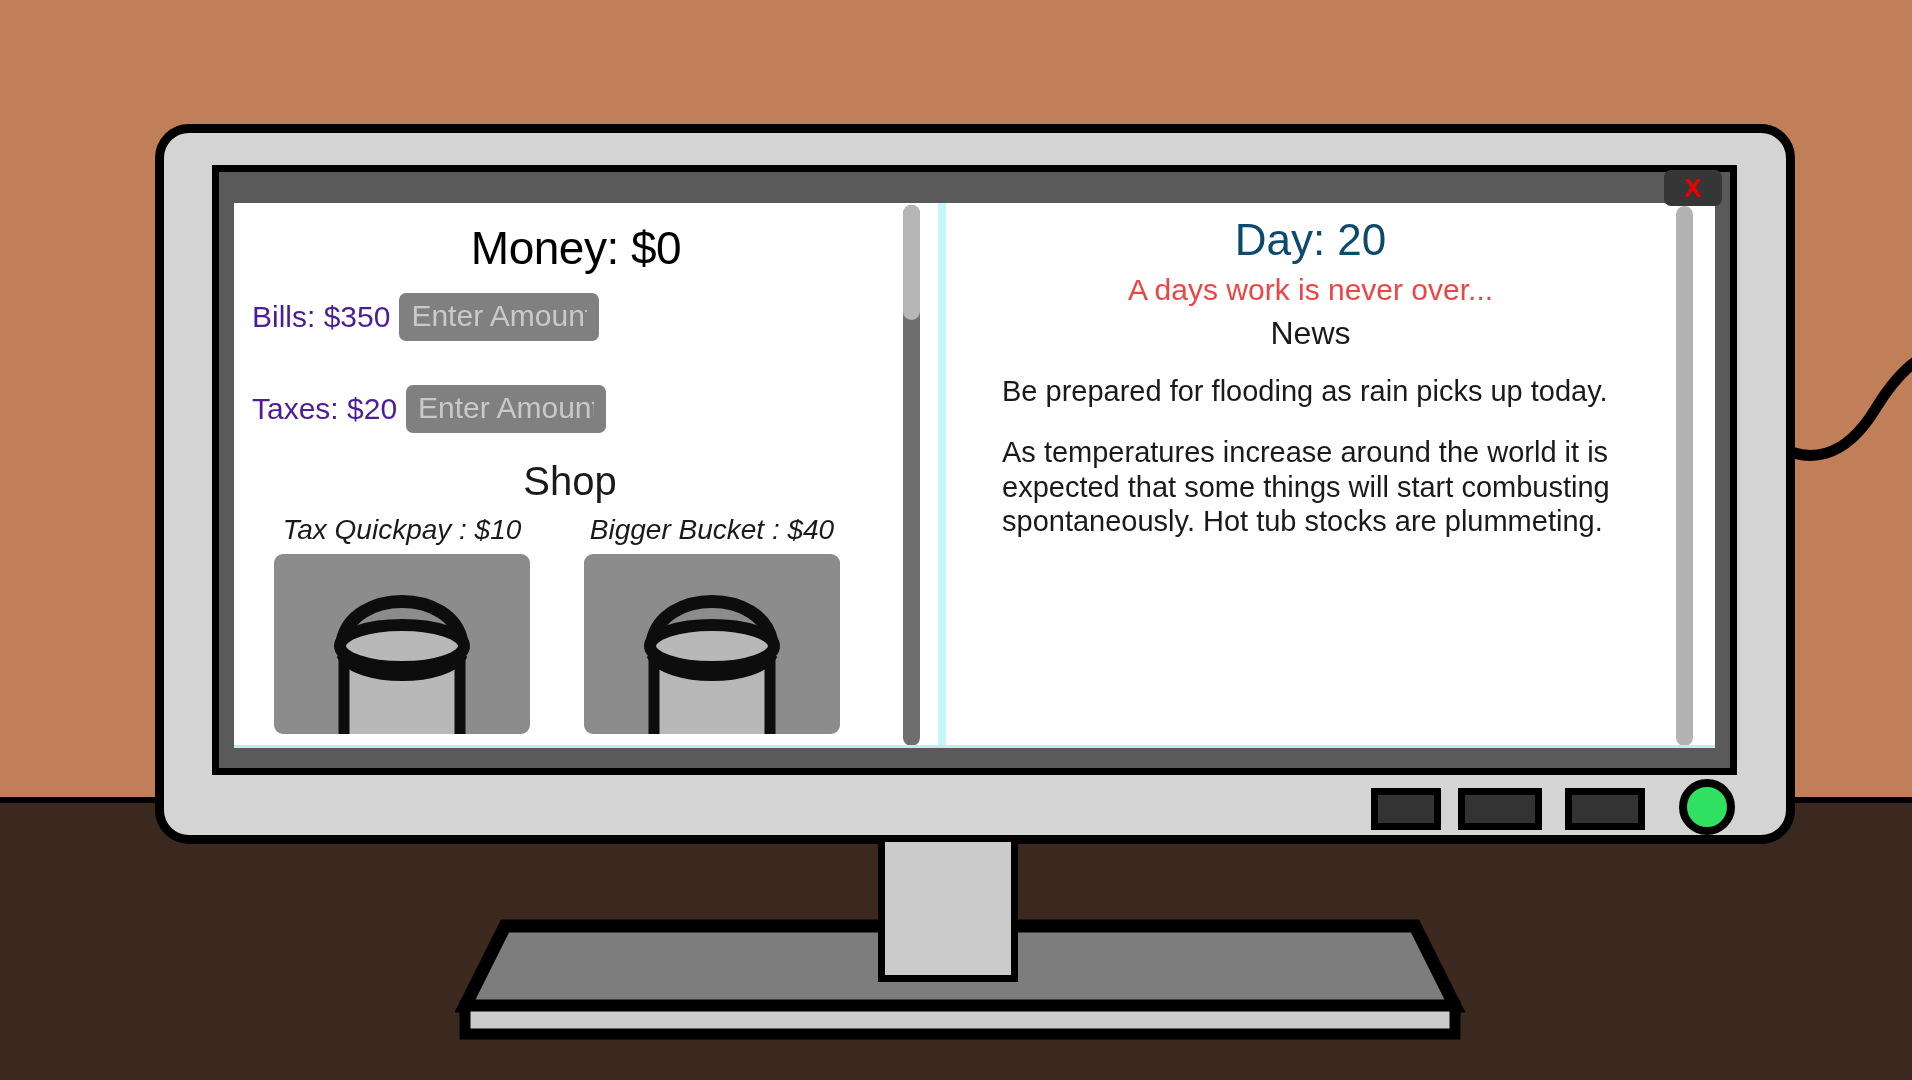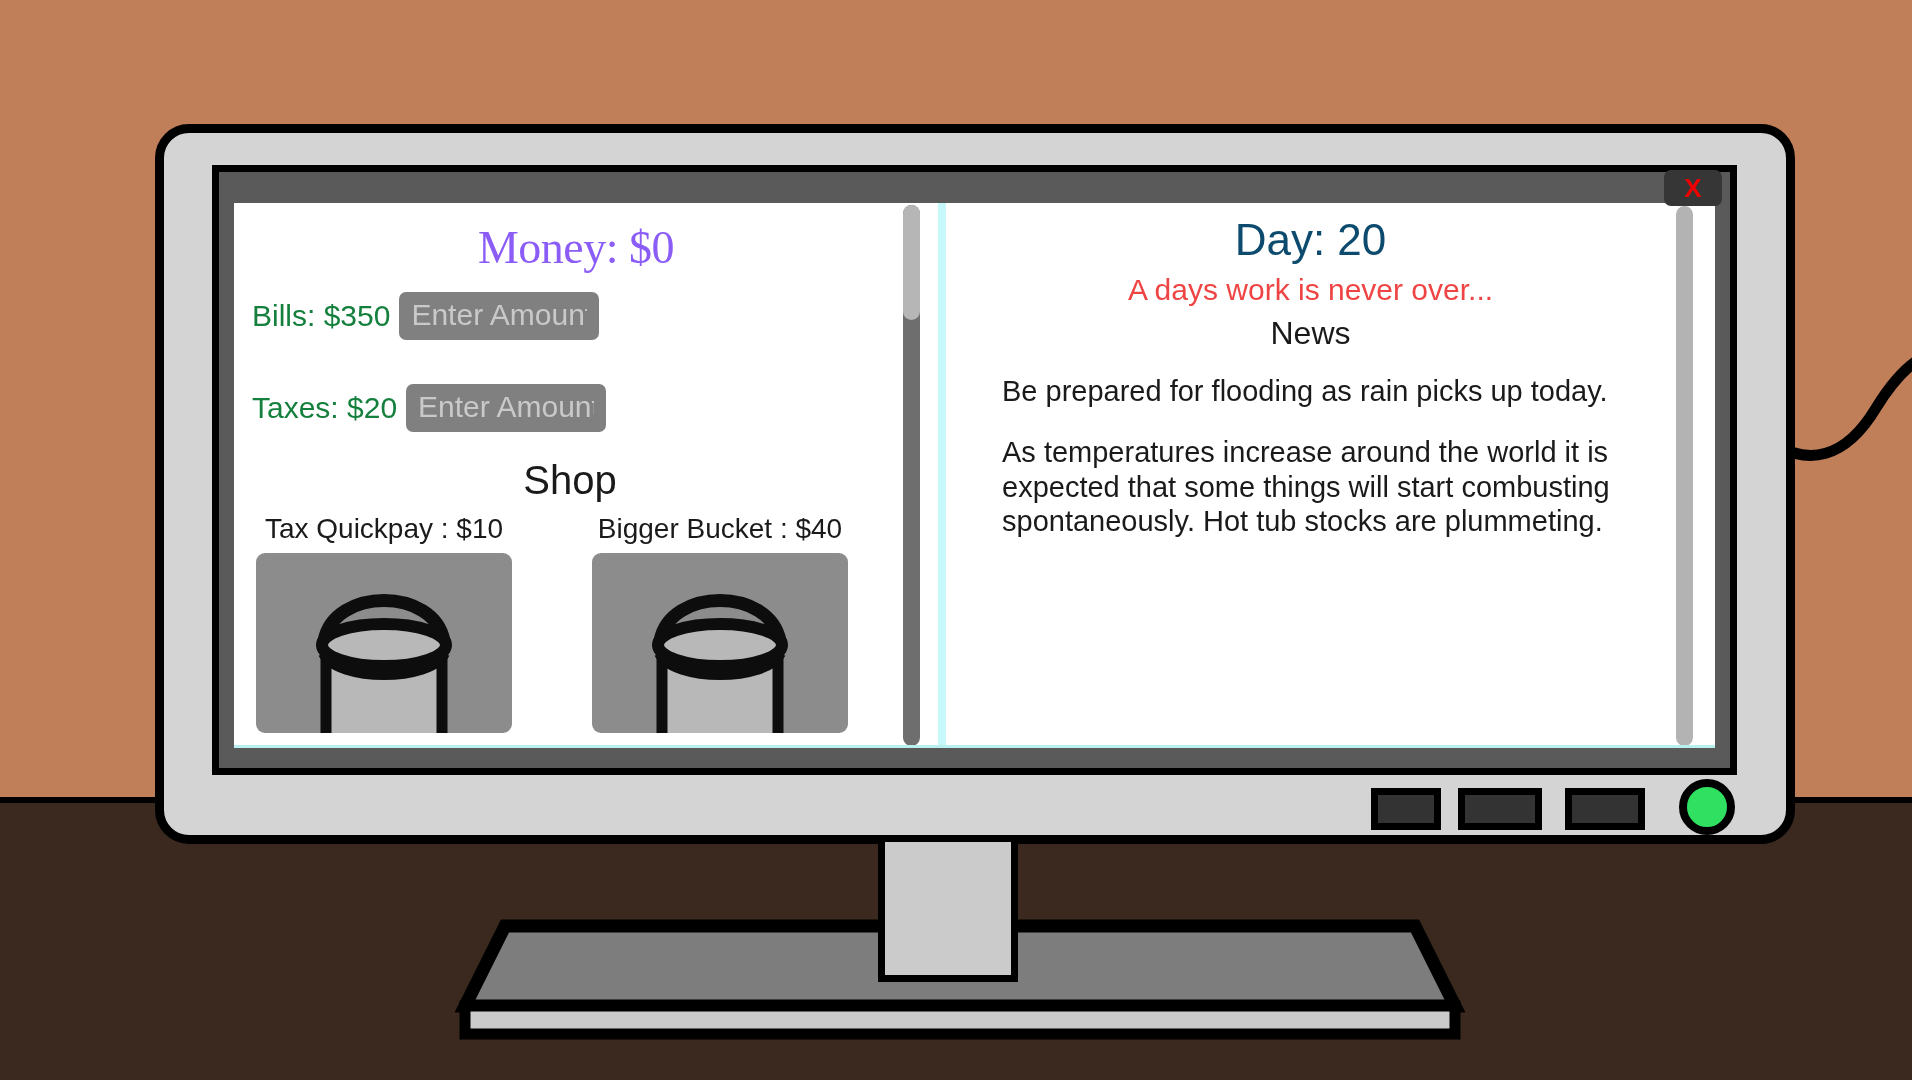--- a/index.html
+++ b/index.html
@@ -158,37 +158,36 @@
     height: 540px;
     background: #b3b3b3;
     border-radius: 9px;
     z-index: 6;
   }
 
   
   .money-title {
     text-align: center;
     font-size: 46px;
-    color: #8b5cf6;
+    color: #000000;
     margin: 18px 0 0 12px;
     padding-right: 28px;
     font-weight: normal;
     letter-spacing: -0.5px;
-    font-family: Liberation Serif, serif;
   }
   .bill-row {
     display: flex;
     align-items: center;
     padding-left: 18px;
     margin-top: 18px;
   }
   .bill-row.taxes { margin-top: 44px; }
   .bill-label {
     font-size: 30px;
-    color: #15803d;
+    color: #4c1d95;
     white-space: nowrap;
   }
   .amount-input {
     margin-left: 9px;
     background: #808080;
     border: none;
     border-radius: 7px;
     color: #c9c9c9;
     font-size: 30px;
     font-family: "Liberation Sans", sans-serif;
@@ -202,23 +201,24 @@
   .shop-title {
     text-align: center;
     font-size: 40px;
     color: #1a1a1a;
     margin: 26px 0 0 0;
     padding-right: 28px;
     font-weight: normal;
   }
   .shop-grid {
     display: flex;
-    gap: 80px;
-    padding-left: 22px;
+    gap: 54px;
+    padding-left: 40px;
     margin-top: 10px;
+    font-style: italic;
   }
   .shop-item { width: 256px; }
   .shop-item-label {
     text-align: center;
     font-size: 28px;
     color: #1a1a1a;
     white-space: nowrap;
     margin-bottom: 8px;
   }
   .shop-item-btn {

